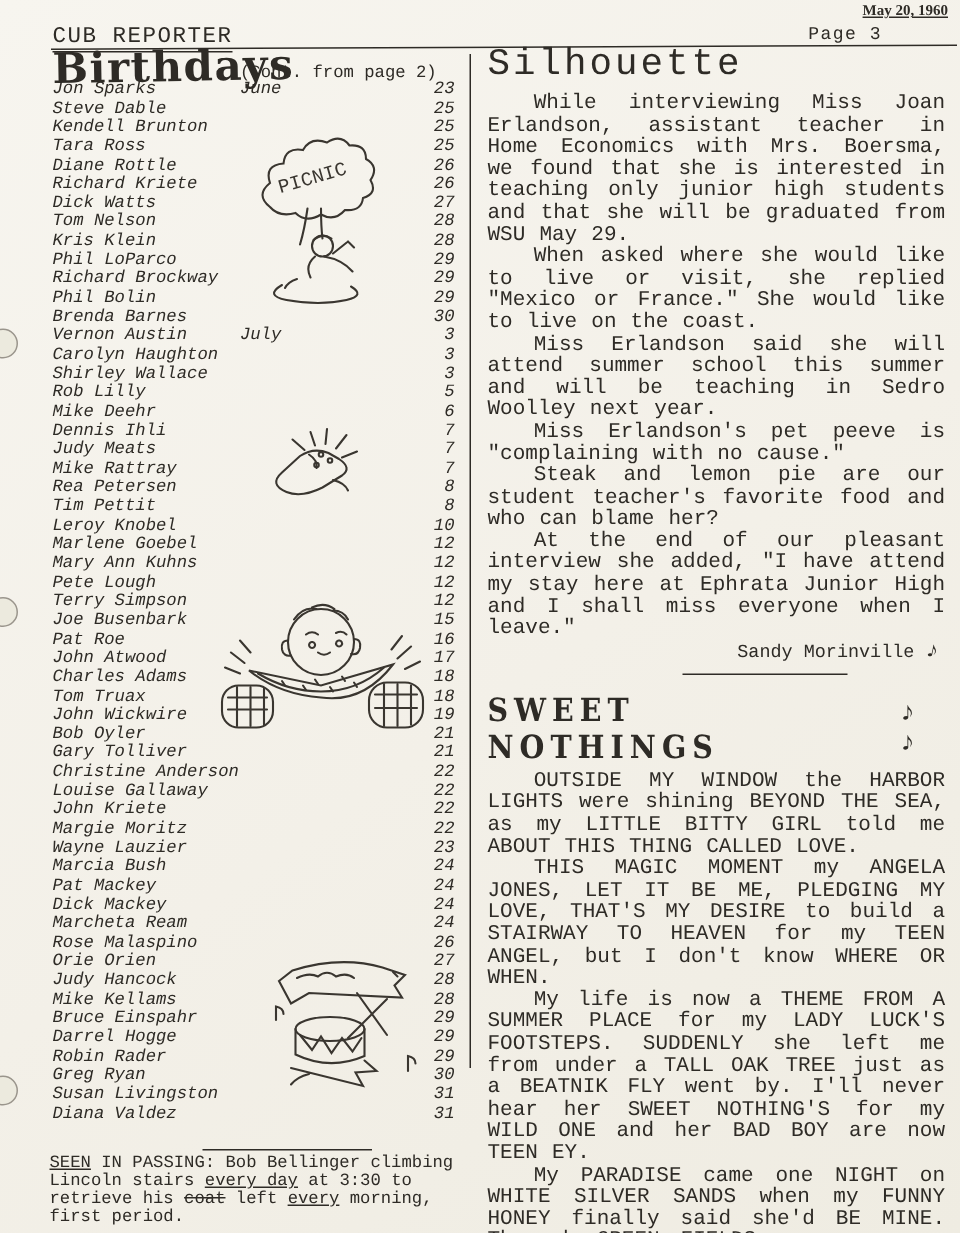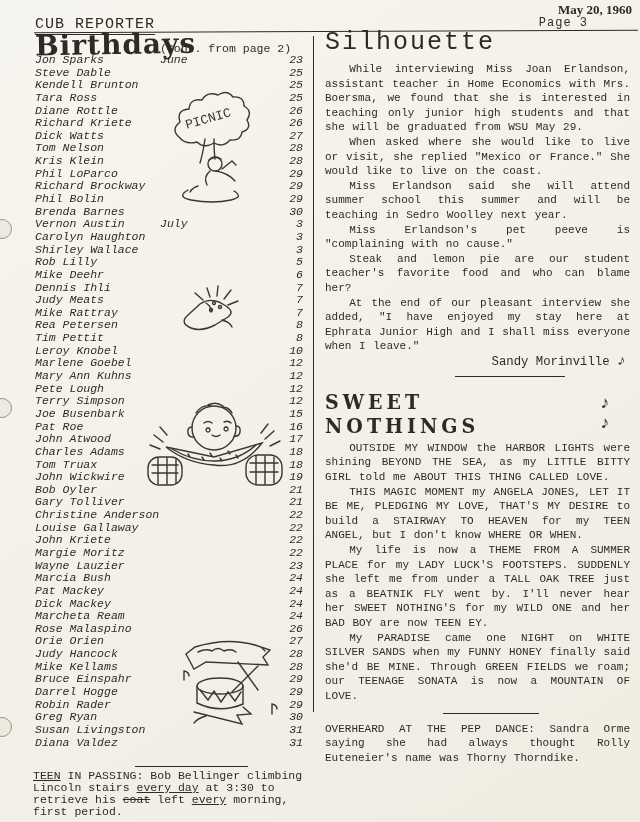--- a/index.html
+++ b/index.html
@@ -3,21 +3,21 @@
 <meta charset="utf-8">
 <style>
   html,body{margin:0;padding:0;}
   .page{position:relative;width:640px;height:822px;overflow:hidden;
     background:linear-gradient(145deg,#f7f5ef 0%,#f3f0e8 55%,#efece2 100%);
     font-family:"Liberation Mono",monospace;color:#2e2b26;}
   
   .pub{position:absolute;left:35px;top:16px;font-size:15px;letter-spacing:1px;
     border-bottom:1.6px solid #2e2b26;padding-bottom:1px;}
   .date{position:absolute;right:8px;top:2px;font-family:"Liberation Serif",serif;
-    font-weight:bold;font-size:13px;}
+    font-weight:bold;font-size:10px;text-decoration:underline;}
   .pagenum{position:absolute;right:52px;top:16px;font-size:12px;letter-spacing:1px;margin-left:36px;}
   .toprule{position:absolute;left:34px;right:2px;top:31px;border-top:1.6px solid #2e2b26;
     transform:rotate(-0.25deg);}
   
   .bd-title{position:absolute;left:35px;top:28px;margin:0;font-family:"DejaVu Serif",serif;
     font-weight:600;font-size:28px;letter-spacing:1px;transform:rotate(-1deg);}
   .cont{position:absolute;left:160px;top:42px;font-size:11.5px;}
   .bd-list{position:absolute;left:35px;top:54px;width:268px;}
   .bd-row{position:relative;display:flex;height:12.65px;font-size:11.5px;line-height:12.65px;font-style:italic;}
   .bd-name{white-space:nowrap;}
@@ -25,21 +25,21 @@
   .bd-day{margin-left:auto;}
   .mini-rule{position:absolute;left:135px;top:766px;width:113px;border-top:1.4px solid #2e2b26;}
   .seen{position:absolute;left:33px;top:770px;width:286px;font-size:11.5px;line-height:12px;}
   .seen .u{text-decoration:underline;}
   .seen .s{text-decoration:line-through;}
   
   .divider{position:absolute;left:313px;top:36px;height:676px;border-left:1.7px solid #2e2b26;}
   
   .col-right{position:absolute;left:325px;top:28px;width:305px;}
   .sil-title{margin:0 0 5px 0;font-weight:normal;font-size:25px;letter-spacing:2px;}
-  .col-right p{margin:0;font-size:11px;line-height:14.6px;text-align:justify;
+  .col-right p{margin:0;font-size:14px;line-height:14.6px;text-align:justify;
     text-indent:2.2em;word-spacing:1px;}
   .byline-row{text-align:right;font-size:12.3px;line-height:15px;padding-right:4px;}
   .byline-note{display:inline-block;transform:rotate(12deg);font-size:15px;}
   .sil-rule{width:110px;margin:6px 0 0 130px;border-top:1.6px solid #2e2b26;}
   .sn-head{display:flex;align-items:center;gap:28px;margin:14px 0 6px 0;}
   .sn-head h2{margin:0;font-family:"DejaVu Serif",serif;font-weight:bold;font-size:19px;
     letter-spacing:4px;transform:scaleY(1.12);}
   .sn-notes{font-size:18px;}
   .ov-rule{width:96px;margin:9px 0 8px 118px;border-top:1.6px solid #2e2b26;}
   .ov{text-indent:0 !important;}
@@ -283,21 +283,21 @@
       <div class="bd-row">
         <span class="bd-name">Susan Livingston</span>
         <span class="bd-day">31</span>
       </div>
       <div class="bd-row">
         <span class="bd-name">Diana Valdez</span>
         <span class="bd-day">31</span>
       </div>
     </div>
   <div class="mini-rule"></div>
-  <div class="seen"><span class="u">TEEN</span><span> IN PASSING:  Bob Bellinger climbing Lincoln stairs </span><span class="u">every day</span><span> at 3:30 to retrieve his </span><span class="s">coat</span><span> left </span><span class="u">every</span><span> morning, first period.</span></div>
+  <div class="seen"><span class="u">SEEN</span><span> IN PASSING:  Bob Bellinger climbing Lincoln stairs </span><span class="u">every day</span><span> at 3:30 to retrieve his </span><span class="s">coat</span><span> left </span><span class="u">every</span><span> morning, first period.</span></div>
 
   <div class="cartoon" style="left:158px;top:90px;">
     <svg width="100" height="115" viewBox="0 0 100 115" fill="none" stroke="#3a3630" stroke-width="1.4" stroke-linecap="round">
       <path d="M22,48 q-10,-8 0,-16 q-4,-12 9,-13 q1,-11 13,-9 q5,-9 16,-5 q9,-6 15,2 q11,-1 11,9 q9,5 3,14 q5,9 -5,12 q-1,9 -12,8 q-7,8 -16,3 q-10,6 -17,-1 q-11,3 -17,-4 z"></path>
       <text x="27" y="34" transform="rotate(-16 45 30)" font-size="13" font-family="Liberation Mono, monospace" fill="#3a3630" stroke="none">PICNIC</text>
       <path d="M47,49 q-2,14 -5,24 M56,49 q0,12 1,20"></path>
       <circle cx="57" cy="74" r="7"></circle>
       <path d="M51,70 q6,-5 12,-1"></path>
       <path d="M52,81 q-7,6 -3,14 M58,81 q12,2 19,10 M64,79 l10,-8 m0,0 l4,4"></path>
       <path d="M30,100 q-12,7 3,10 q22,4 40,0 q13,-3 3,-9 M40,96 q-6,2 -8,6"></path>
@@ -347,21 +347,21 @@
 
   <div class="divider"></div>
 
   <div class="col-right">
     <h2 class="sil-title">Silhouette</h2>
     <p>While interviewing Miss Joan Erlandson, assistant teacher in Home Economics with Mrs. Boersma, we found that she is interested in teaching only junior high students and that she will be graduated from WSU May 29.</p>
     <p>When asked where she would like to live or visit, she replied "Mexico or France." She would like to live on the coast.</p>
     <p>Miss Erlandson said she will attend summer school this summer and will be teaching in Sedro Woolley next year.</p>
     <p>Miss Erlandson's pet peeve is "complaining with no cause."</p>
     <p>Steak and lemon pie are our student teacher's favorite food and who can blame her?</p>
-    <p>At the end of our pleasant interview she added, "I have enjoyed my stay here at Ephrata Junior High and I shall miss everyone when I leave."</p>
+    <p>At the end of our pleasant interview she added, "I have attend my stay here at Ephrata Junior High and I shall miss everyone when I leave."</p>
     <div class="byline-row">
       <span>Sandy Morinville</span>
       <span class="byline-note">♪</span>
     </div>
     <div class="sil-rule"></div>
     <div class="sn-head">
       <h2>SWEET NOTHINGS</h2>
       <span class="sn-notes">♪ ♪</span>
     </div>
     <p>OUTSIDE MY WINDOW the HARBOR LIGHTS were shining BEYOND THE SEA, as my LITTLE BITTY GIRL told me ABOUT THIS THING CALLED LOVE.</p>

